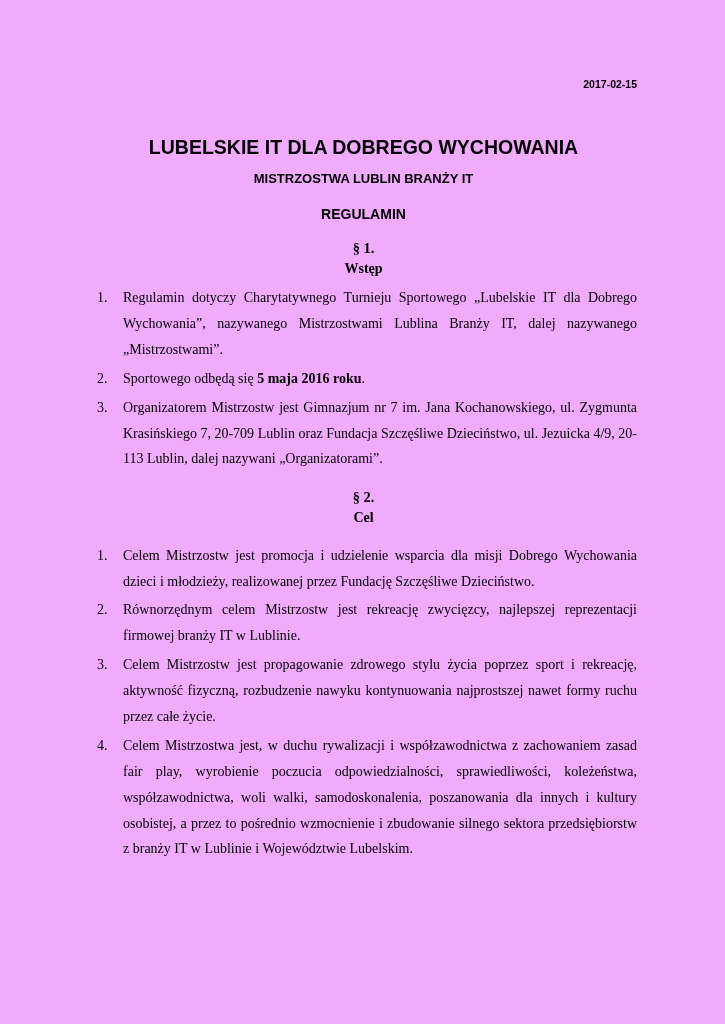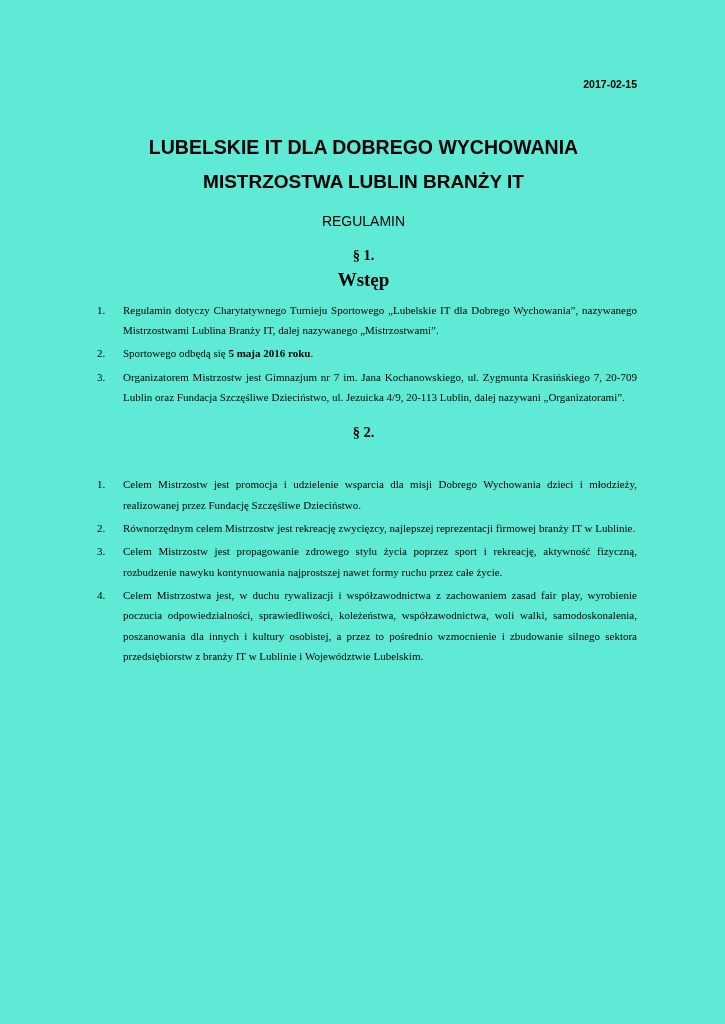--- a/index.html
+++ b/index.html
@@ -1,19 +1,19 @@
 <!DOCTYPE html>
 <html><head>
 <meta charset="utf-8">
 <style>
   html, body { margin:0; padding:0; background:#e8e8e8; }
   .page {
     width:725px; height:1024px;
     margin:0 auto;
-    background:#5eead4;
+    background:#f0abfc;
     box-sizing:border-box;
     padding:78px 88px 40px 90px;
     font-family:"Liberation Serif", serif;
     color:#000000;
     overflow:hidden;
   }
   .date {
     text-align:right;
     font-family:"Liberation Sans", sans-serif;
     font-weight:700;
@@ -25,68 +25,68 @@
     font-family:"Liberation Sans", sans-serif;
     font-weight:700;
     font-size:19.5px;
     margin:12px;
     line-height:1.2;
   }
   .subtitle {
     text-align:center;
     font-family:"Liberation Sans", sans-serif;
     font-weight:700;
-    font-size:19px;
+    font-size:13px;
     margin:7px 0 0 0;
     line-height:1.2;
   }
   .heading {
     text-align:center;
     font-family:"Liberation Sans", sans-serif;
-    font-weight:400;
+    font-weight:700;
     font-size:14px;
     margin:19px 0 0 0;
     line-height:1.2;
   }
   .sec-num {
     text-align:center;
     font-weight:700;
     font-size:14.5px;
     margin-top:15px;
     line-height:1.45;
   }
   .sec-name {
     text-align:center;
     font-weight:700;
-    font-size:19px;
+    font-size:14px;
     line-height:1.45;
     margin-bottom:4px;
   }
   ol.items {
     list-style:none;
     counter-reset:item;
     margin:6px 0 0 0;
     padding:0;
-    font-size:11px;
+    font-size:14px;
     line-height:1.85;
     text-align:justify;
   }
   ol.items li {
     counter-increment:item;
     position:relative;
     padding-left:33px;
     margin-bottom:3px;
   }
   ol.items li::before {
     content:counter(item) ".";
     position:absolute;
     left:7px;
   }
   .b { font-weight:700; }
-  section.doc-section:nth-child(2) ol.items { margin-top:31px; }
+  section.doc-section:nth-child(2) ol.items { margin-top:14px; }
 </style>
 </head>
 <body>
 
 <div class="page">
   <div class="date">2017-02-15</div>
   <h1 class="title">LUBELSKIE IT DLA DOBREGO WYCHOWANIA</h1>
   <h2 class="subtitle">MISTRZOSTWA LUBLIN BRANŻY IT</h2>
   <h3 class="heading">REGULAMIN</h3>
   <div id="sections">
@@ -94,20 +94,21 @@
         <div class="sec-num">§ 1.</div>
         <div class="sec-name">Wstęp</div>
         <ol class="items">
           <li><span>Regulamin dotyczy Charytatywnego Turnieju Sportowego „Lubelskie IT dla Dobrego Wychowania”, nazywanego Mistrzostwami Lublina Branży IT, dalej nazywanego „Mistrzostwami”.</span></li>
           <li><span>Sportowego odbędą się </span><span class="b">5 maja 2016 roku</span><span>.</span></li>
           <li><span>Organizatorem Mistrzostw jest Gimnazjum nr 7 im. Jana Kochanowskiego, ul. Zygmunta Krasińskiego 7, 20-709 Lublin oraz Fundacja Szczęśliwe Dzieciństwo, ul. Jezuicka 4/9, 20-113 Lublin, dalej nazywani „Organizatorami”.</span></li>
         </ol>
       </section>
       <section class="doc-section">
         <div class="sec-num">§ 2.</div>
+        <div class="sec-name">Cel</div>
         <ol class="items">
           <li><span>Celem Mistrzostw jest promocja i udzielenie wsparcia dla misji Dobrego Wychowania dzieci i młodzieży, realizowanej przez Fundację Szczęśliwe Dzieciństwo.</span></li>
           <li><span>Równorzędnym celem Mistrzostw jest rekreację zwycięzcy, najlepszej reprezentacji firmowej branży IT w Lublinie.</span></li>
           <li><span>Celem Mistrzostw jest propagowanie zdrowego stylu życia poprzez sport i rekreację, aktywność fizyczną, rozbudzenie nawyku kontynuowania najprostszej nawet formy ruchu przez całe życie.</span></li>
           <li><span>Celem Mistrzostwa jest, w duchu rywalizacji i współzawodnictwa z zachowaniem zasad fair play, wyrobienie poczucia odpowiedzialności, sprawiedliwości, koleżeństwa, współzawodnictwa, woli walki, samodoskonalenia, poszanowania dla innych i kultury osobistej, a przez to pośrednio wzmocnienie i zbudowanie silnego sektora przedsiębiorstw z branży IT w Lublinie i Województwie Lubelskim.</span></li>
         </ol>
       </section>
     </div>
 </div>
 

